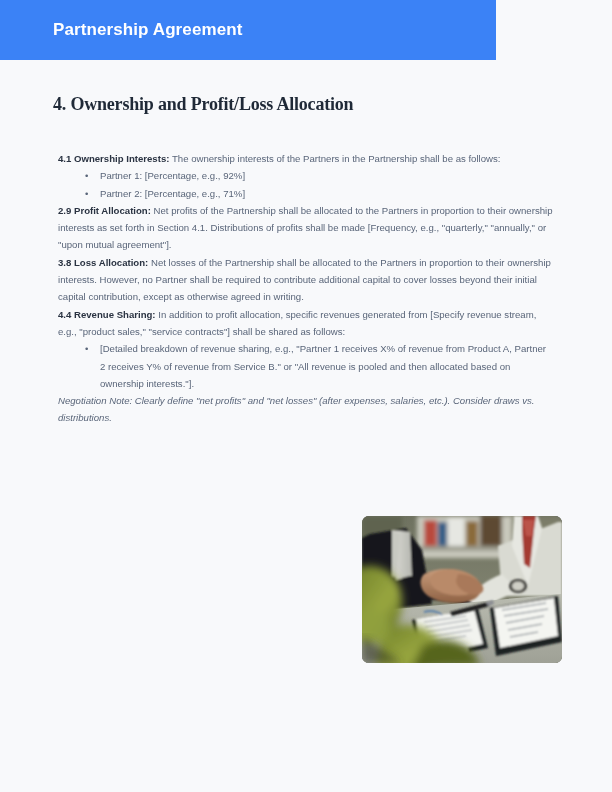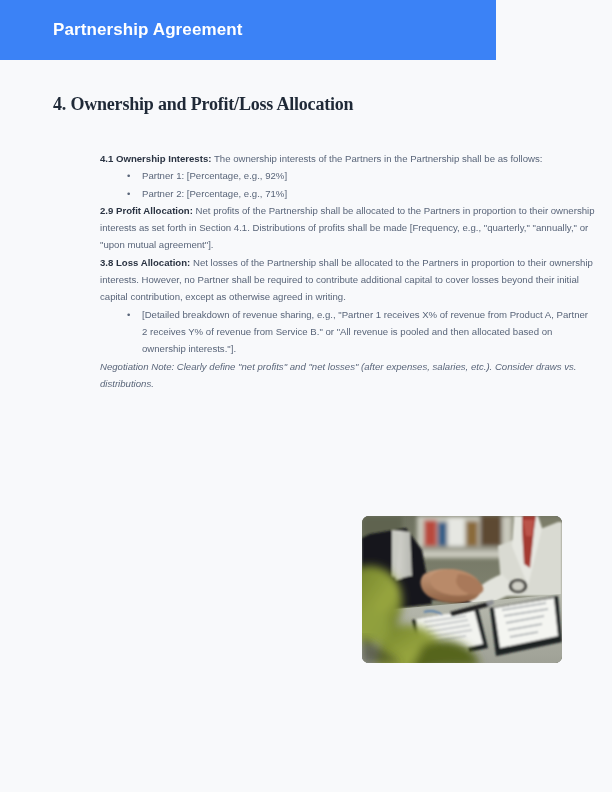--- a/index.html
+++ b/index.html
@@ -60,21 +60,20 @@
 
   .content {
     position: absolute;
     left: 58px;
     top: 90px;
     width: 496px;
     font-size: 9.6px;
     line-height: 17.3px;
     color: #596579;
     text-align: left;
-    margin-left: 42px;
   }
 
   .para {
     margin: 0;
     padding: 0;
   }
   .lbl {
     font-weight: 700;
     color: #2a3342;
   }
@@ -131,20 +130,21 @@
     <p class="para"><span class="lbl">4.1 Ownership Interests:</span><span> The ownership interests of the Partners in the Partnership shall be as follows:</span></p>
     <ul class="bullets">
       <li><span class="dot">•</span><span>Partner 1: [Percentage, e.g., 92%]</span></li>
       <li><span class="dot">•</span><span>Partner 2: [Percentage, e.g., 71%]</span></li>
     </ul>
 
     <p class="para"><span class="lbl">2.9 Profit Allocation:</span><span> Net profits of the Partnership shall be allocated to the Partners in proportion to their ownership interests as set forth in Section 4.1. Distributions of profits shall be made [Frequency, e.g., "quarterly," "annually," or "upon mutual agreement"].</span></p>
 
     <p class="para"><span class="lbl">3.8 Loss Allocation:</span><span> Net losses of the Partnership shall be allocated to the Partners in proportion to their ownership interests. However, no Partner shall be required to contribute additional capital to cover losses beyond their initial capital contribution, except as otherwise agreed in writing.</span></p>
 
+    <p class="para"><span class="lbl">4.4 Revenue Sharing:</span><span> In addition to profit allocation, specific revenues generated from [Specify revenue stream, e.g., "product sales," "service contracts"] shall be shared as follows:</span></p>
     <ul class="bullets">
       <li><span class="dot">•</span><span>[Detailed breakdown of revenue sharing, e.g., "Partner 1 receives X% of revenue from Product A, Partner 2 receives Y% of revenue from Service B." or "All revenue is pooled and then allocated based on ownership interests."].</span></li>
     </ul>
 
     <p class="note">Negotiation Note: Clearly define "net profits" and "net losses" (after expenses, salaries, etc.). Consider draws vs. distributions.</p>
 
   </div>
 
   <div class="photo">
     <svg width="200" height="147" viewBox="0 0 200 147" xmlns="http://www.w3.org/2000/svg">

